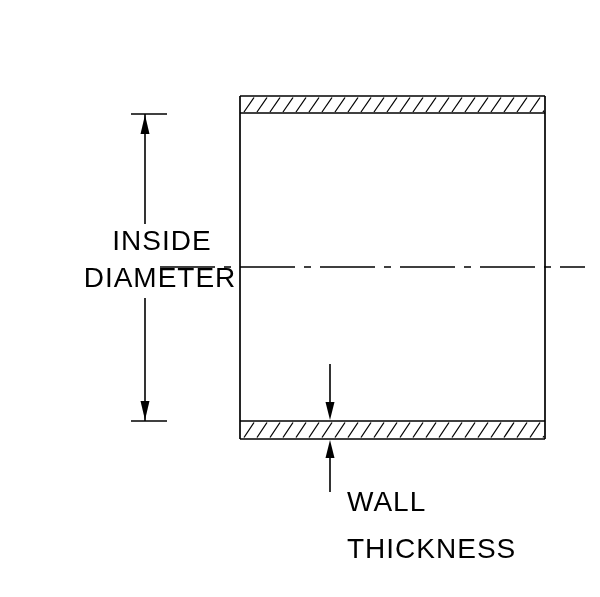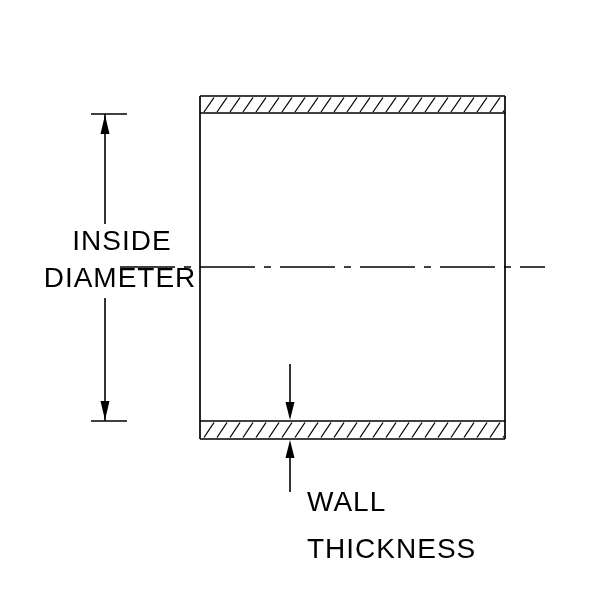--- a/index.html
+++ b/index.html
@@ -1,17 +1,17 @@
 <!DOCTYPE html>
 <html style="--line-color: #000000; --bg-color: #ffffff;"><head>
 <meta charset="utf-8">
 <style>
   :root { --line-color:#000000; --bg-color:#ffffff; }
   html, body { margin:0; padding:0; background:var(--bg-color); }
-  .canvas { position:relative; width:556px; height:597px; background:var(--bg-color); overflow:hidden; }
+  .canvas { position:relative; width:556px; height:597px; background:var(--bg-color); overflow:hidden;padding-left:40px; }
   svg { display:block; }
   svg line { stroke:var(--line-color); }
   .outline line { stroke-width:1.7; }
   .hatch line { stroke-width:1.3; }
   .centerline line { stroke-width:1.3; stroke-dasharray:55 9 7 9; }
   .dim line { stroke-width:1.6; }
   .dim polygon { fill:var(--line-color); stroke:none; }
   .label {
     font-family:"Liberation Sans", sans-serif;
     font-size:28px;

